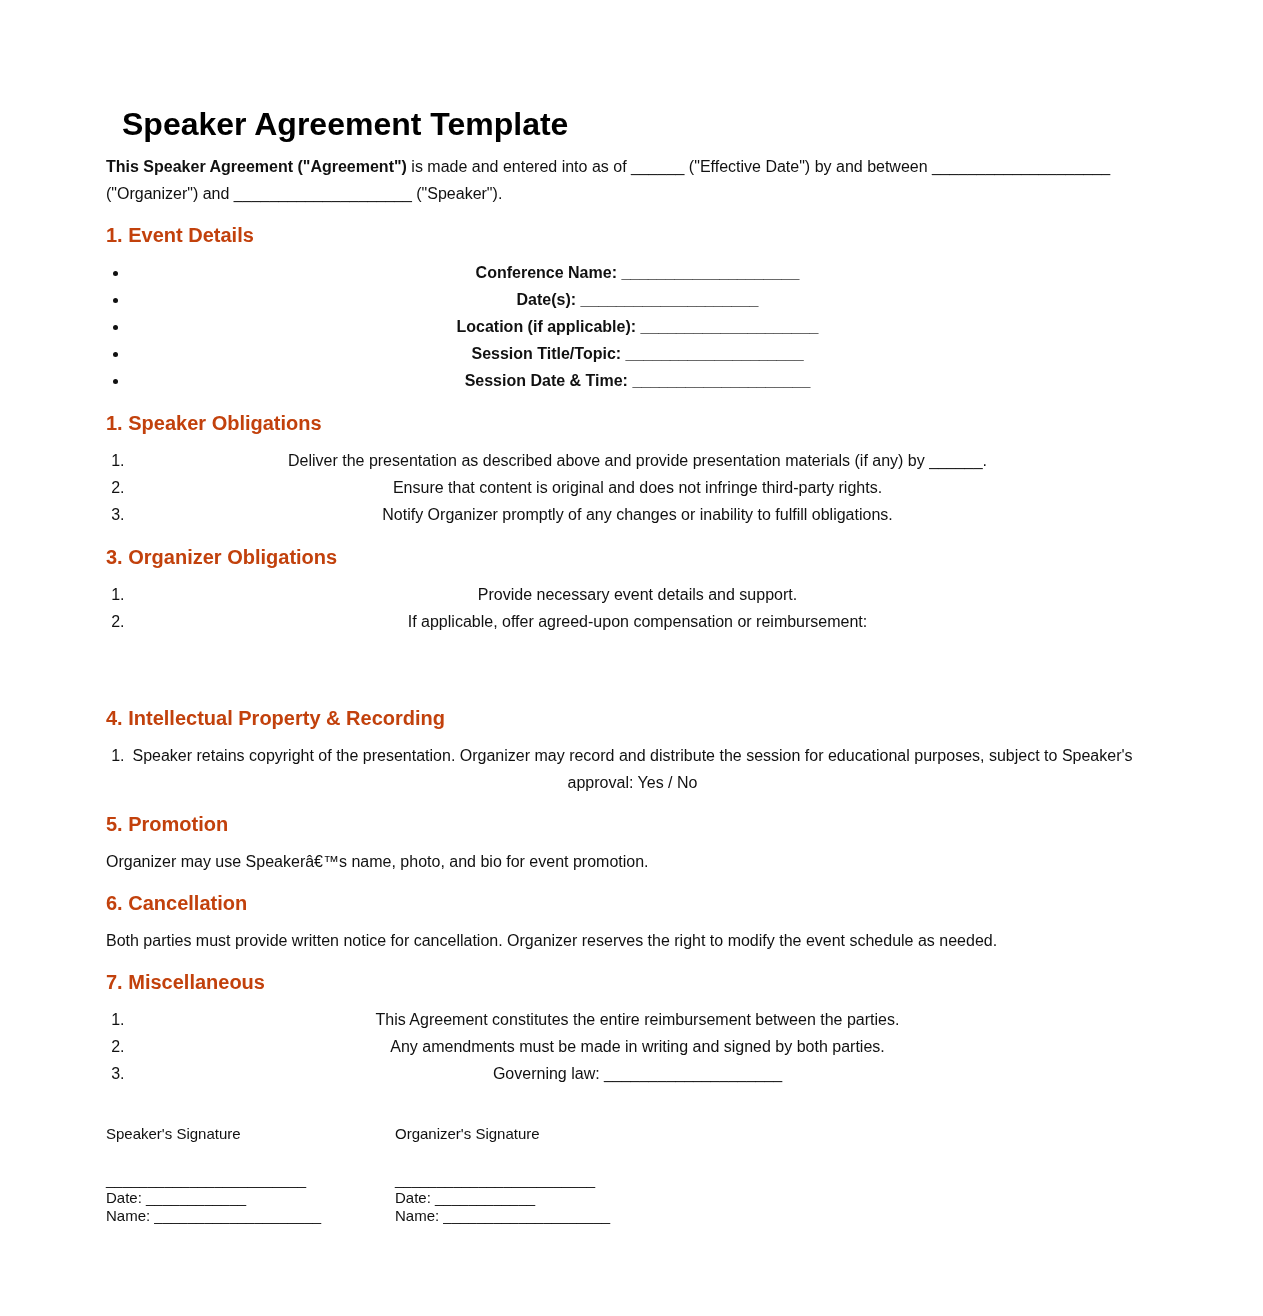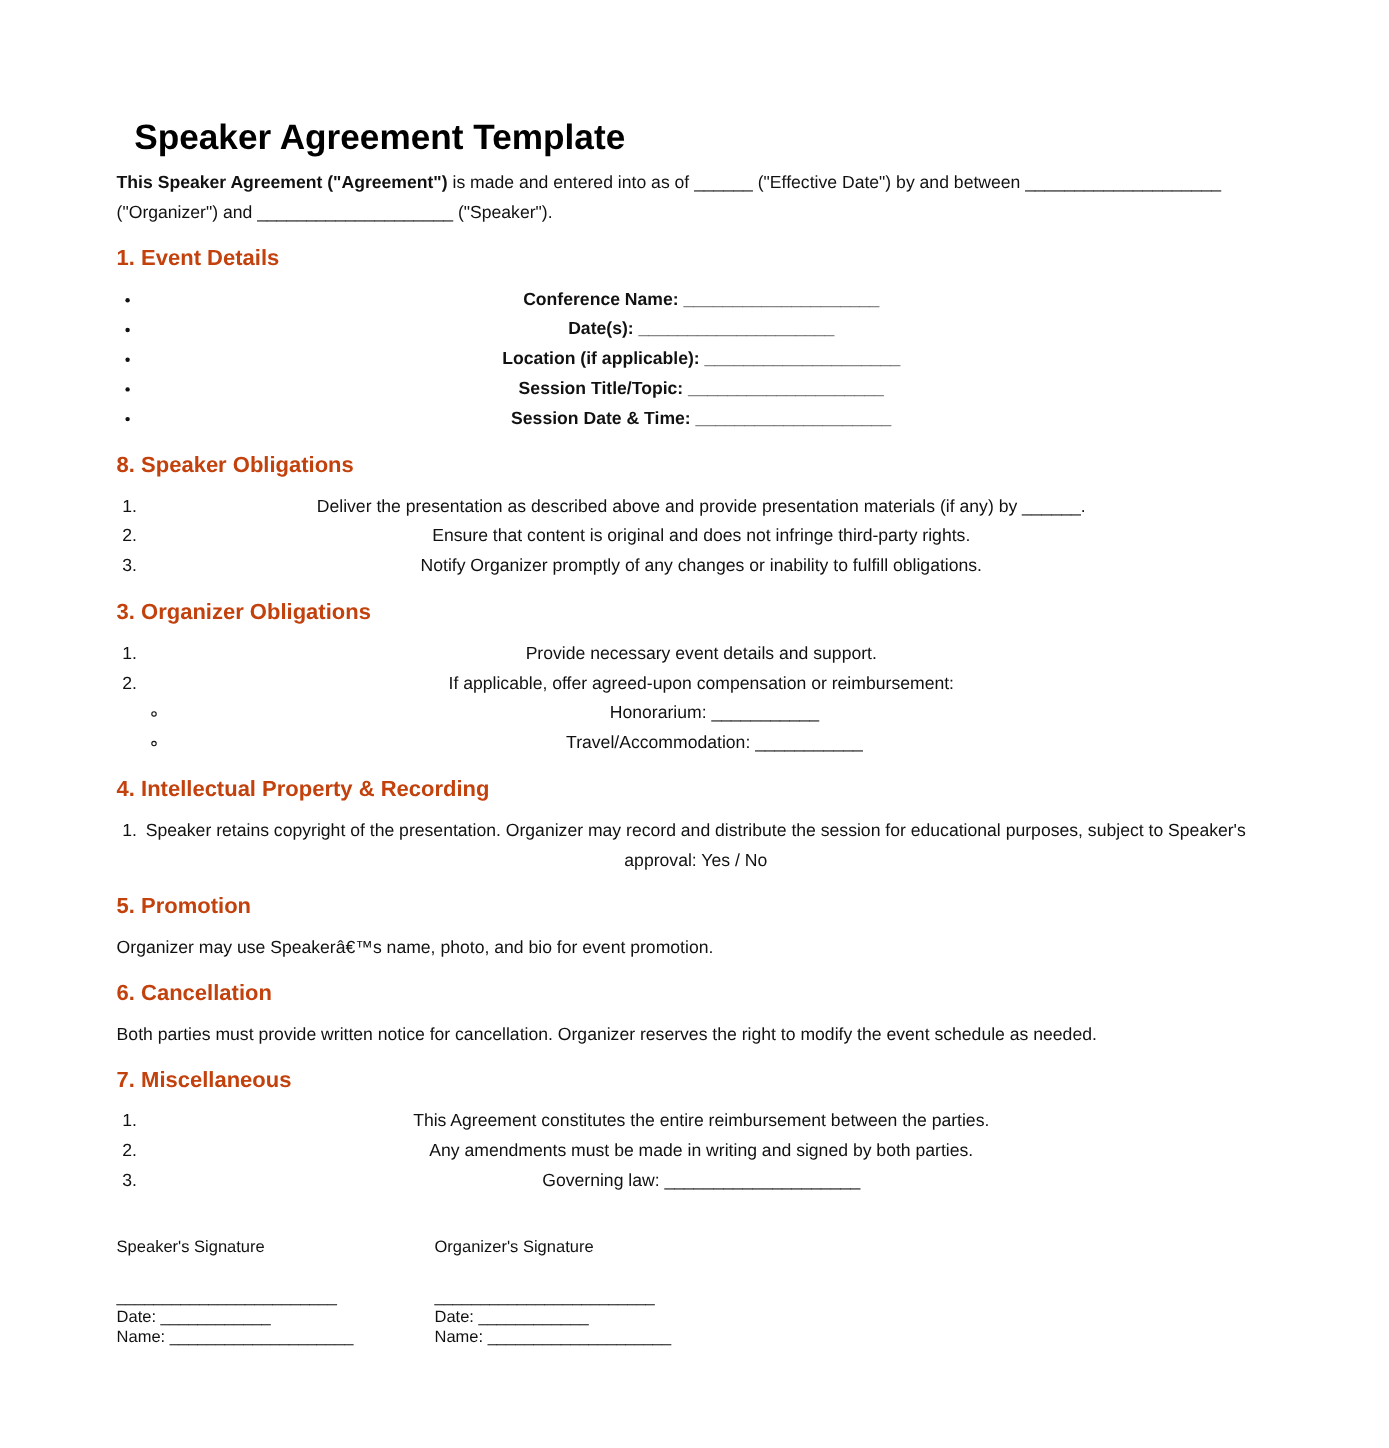--- a/index.html
+++ b/index.html
@@ -107,36 +107,32 @@
 
   <h2 style="top:224px">1. Event Details</h2>
   <ul class="disc bold" style="top:259px">
     <li>Conference Name: ____________________</li>
     <li>Date(s): ____________________</li>
     <li>Location (if applicable): ____________________</li>
     <li>Session Title/Topic: ____________________</li>
     <li>Session Date &amp; Time: ____________________</li>
   </ul>
 
-  <h2 style="top:412px">8. Speaker Obligations</h2>
+  <h2 style="top:412px">1. Speaker Obligations</h2>
   <ol style="top:447px">
     <li>Deliver the presentation as described above and provide presentation materials (if any) by ______.</li>
     <li>Ensure that content is original and does not infringe third-party rights.</li>
     <li>Notify Organizer promptly of any changes or inability to fulfill obligations.</li>
   </ol>
 
   <h2 style="top:546px">3. Organizer Obligations</h2>
   <ol style="top:581px">
     <li>Provide necessary event details and support.</li>
     <li>
       <span>If applicable, offer agreed-upon compensation or reimbursement:</span>
-      <ul class="circle">
-        <li>Honorarium: ___________</li>
-        <li>Travel/Accommodation: ___________</li>
-      </ul>
     </li>
   </ol>
 
   <h2 style="top:707px">4. Intellectual Property &amp; Recording</h2>
   <ol style="top:742px; width:1030px">
     <li>Speaker retains copyright of the presentation. Organizer may record and distribute the session for educational purposes, subject to Speaker's approval: Yes / No</li>
   </ol>
 
   <h2 style="top:813px">5. Promotion</h2>
   <p class="body" style="top:848px">Organizer may use Speakerâ€™s name, photo, and bio for event promotion.</p>

